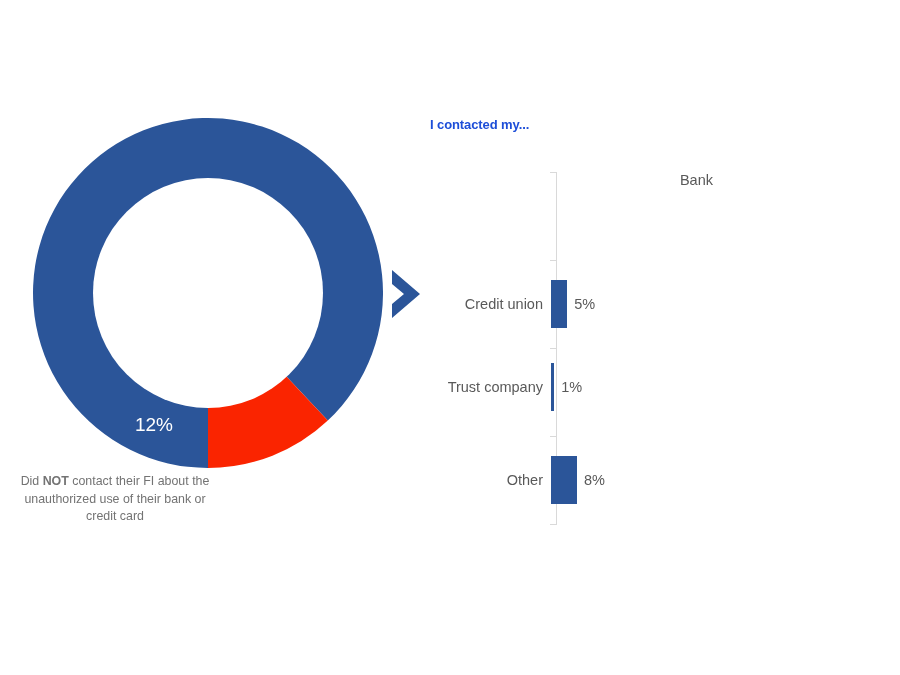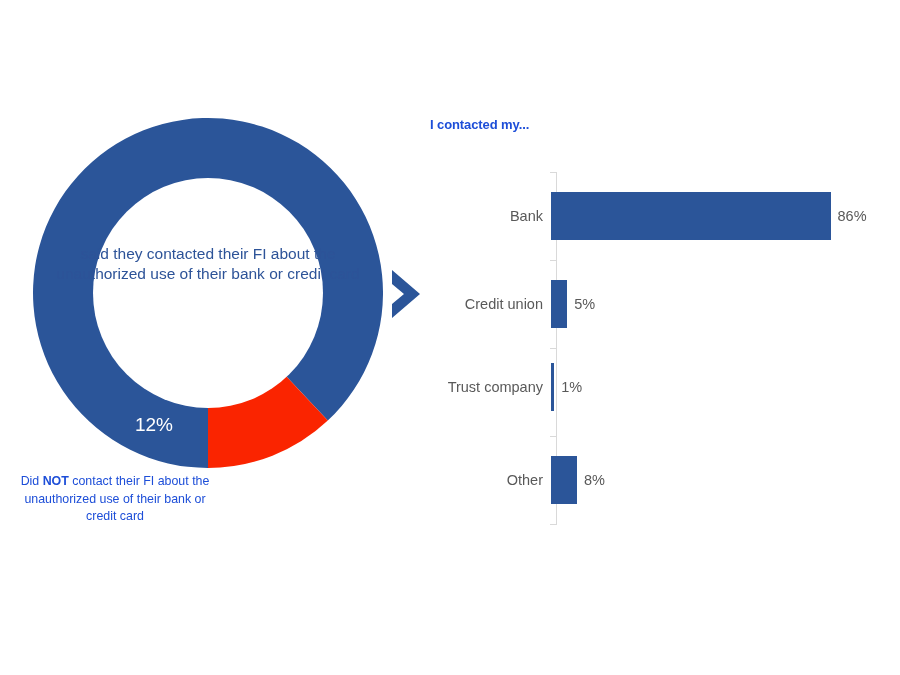--- a/index.html
+++ b/index.html
@@ -67,21 +67,21 @@
     font-size: 19px;
     line-height: 1;
   }
 
   .red-caption {
     position: absolute;
     left: 8px;
     top: 473px;
     width: 214px;
     text-align: center;
-    color: #1d4ed8;
+    color: #737373;
     font-size: 12.4px;
     line-height: 1.42;
   }
   .red-caption b { font-weight: bold; }
 
   
   .chevron {
     position: absolute;
     left: 389px;
     top: 268px;
@@ -170,21 +170,20 @@
 
       <path d="M 175 175 L 294.80 302.57 A 175 175 0 1 0 175.00 350.00 Z" fill="#2b5599"></path>
 
       <path d="M 175 175 L 175.00 350.00 A 175 175 0 0 0 294.80 302.57 Z" fill="#fa2400"></path>
 
     <circle cx="175" cy="175" r="115" fill="#ffffff"></circle>
       </svg>
   </div>
 
   <div class="donut-center">
-    <div class="center-caption">said they contacted their FI about the unauthorized use of their bank or credit card</div>
   </div>
 
   <div class="slice-label">12%</div>
 
   <div class="red-caption">
     <span>Did </span><b>NOT</b><span> contact their FI about</span>
     <span>the unauthorized use of their</span>
     <span>bank or credit card</span>
   </div>
 
@@ -195,26 +194,22 @@
   <div class="bar-title">I contacted my...</div>
 
   <div class="bar-chart">
     <div class="axis-line"></div>
     <div class="axis-tick" style="top:4px;"></div>
     <div class="axis-tick" style="top:92px;"></div>
     <div class="axis-tick" style="top:180px;"></div>
     <div class="axis-tick" style="top:268px;"></div>
     <div class="axis-tick" style="top:356px;"></div>
 
-    <div class="bar-row" style="top:4px;">
+    <div class="bar-row" style="top:4px;flex-direction:column;">
       <div class="bar-cat">Bank</div>
-      <div class="bar-track">
-        <div class="bar-fill" style="width: 279.5px;"></div>
-        <div class="bar-val">86%</div>
-      </div>
     </div>
 
     <div class="bar-row" style="top:92px;">
       <div class="bar-cat">Credit union</div>
       <div class="bar-track">
         <div class="bar-fill" style="width: 16.25px;"></div>
         <div class="bar-val">5%</div>
       </div>
     </div>
 

